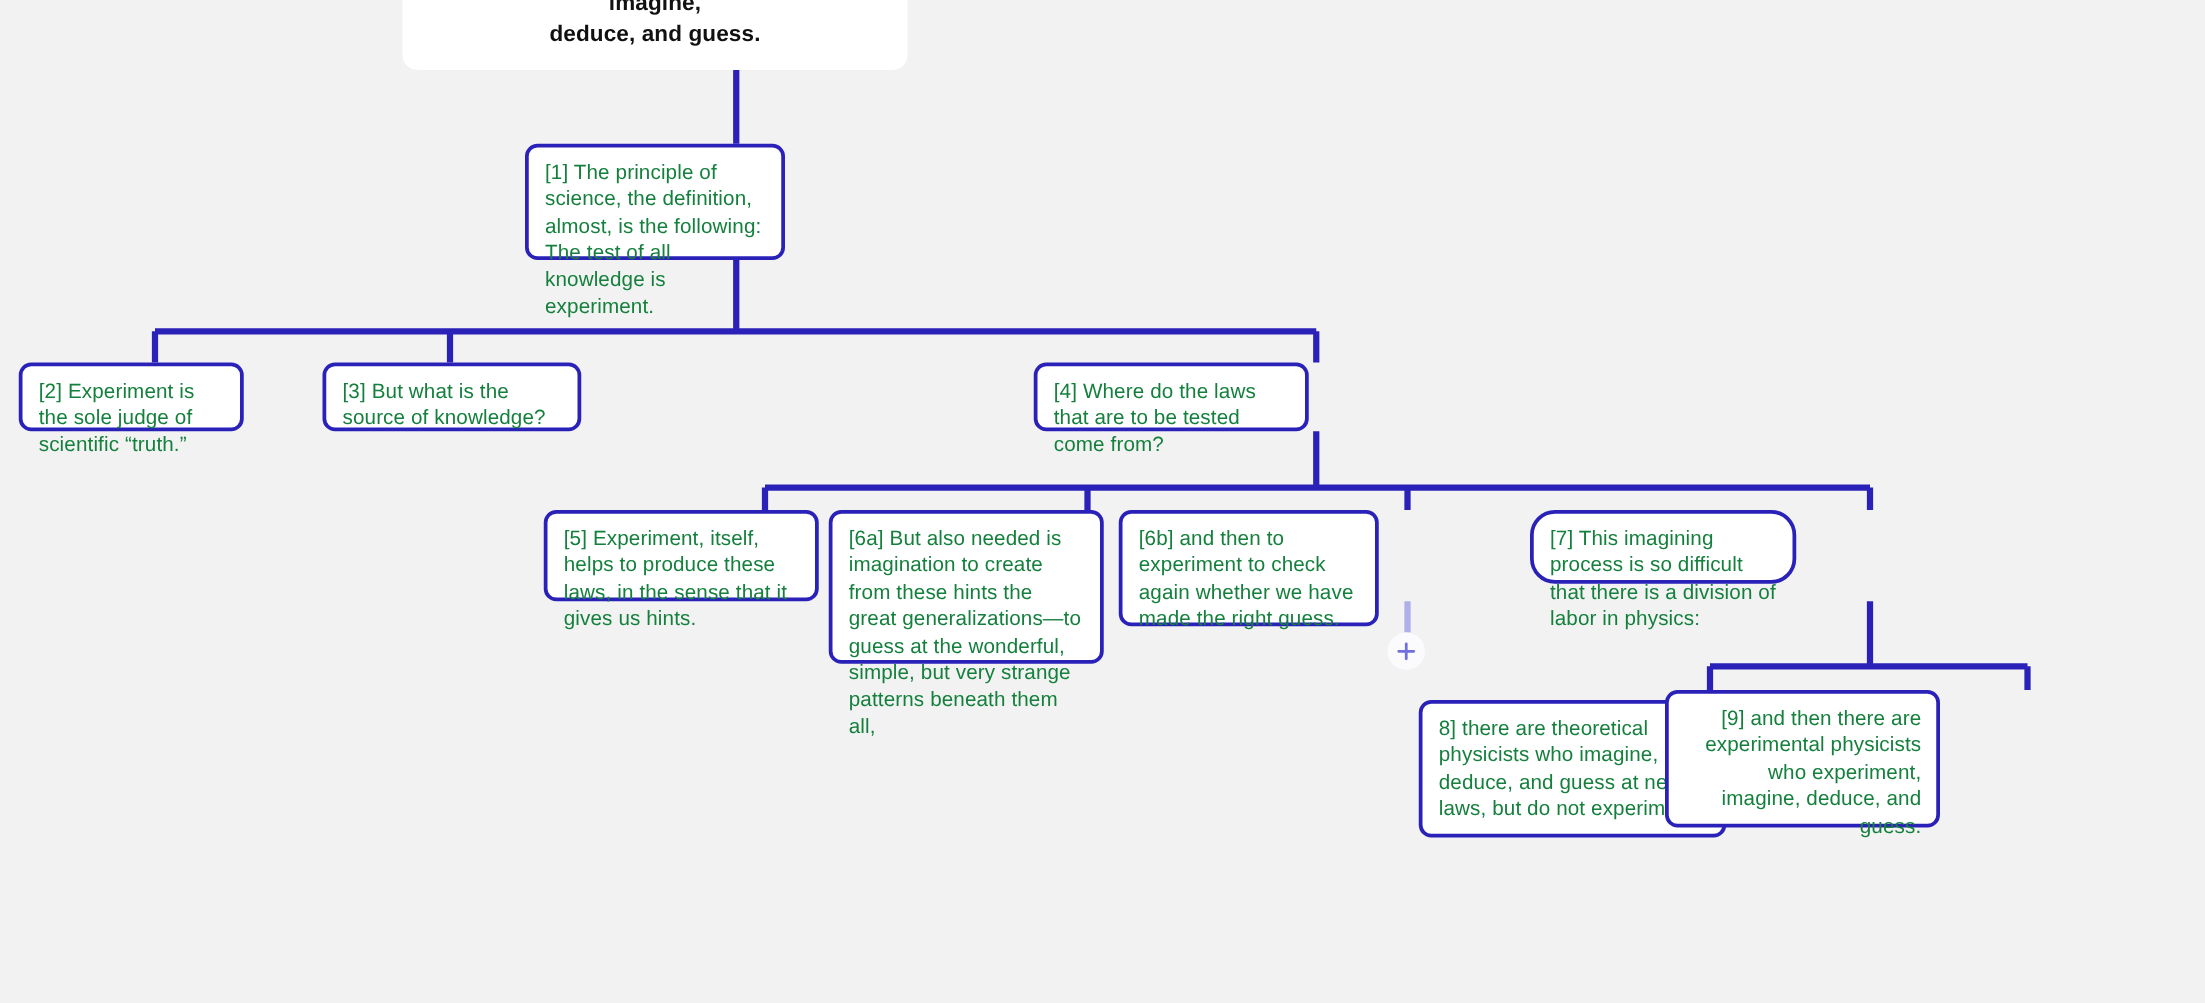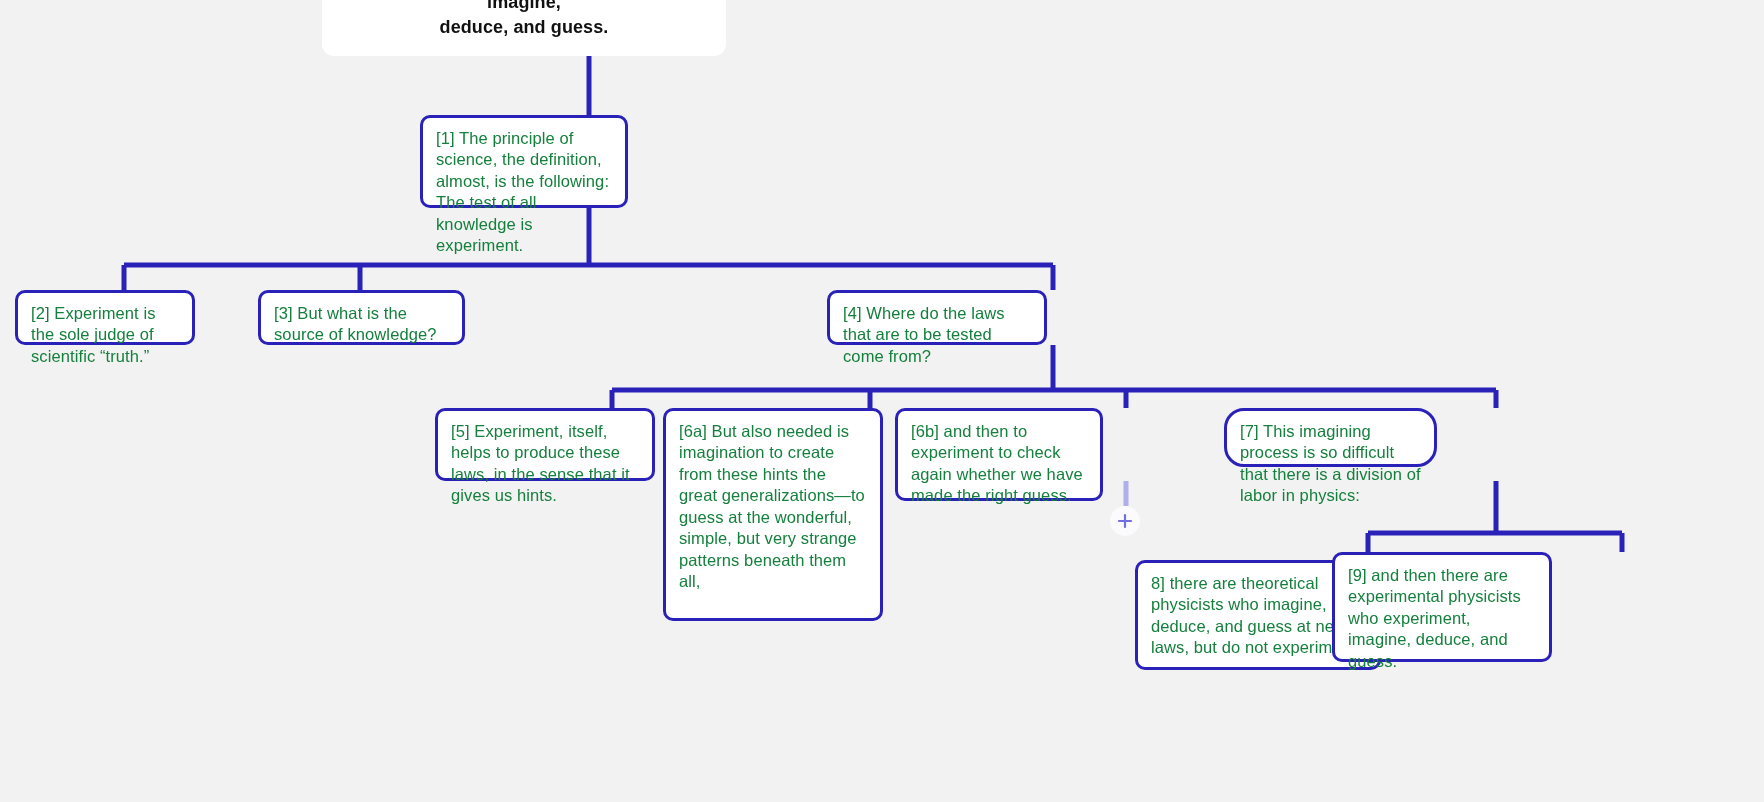--- a/index.html
+++ b/index.html
@@ -91,29 +91,29 @@
   <div class="node" style="left:420px;top:115px;width:208px;height:93px;">[1] The principle of science, the definition, almost, is the following: The test of all knowledge is experiment.</div>
 
   <div class="node" style="left:15px;top:290px;width:180px;height:55px;">[2] Experiment is the sole judge of scientific “truth.”</div>
 
   <div class="node" style="left:218px;top:290px;width:207px;height:55px;margin-left:40px;">[3] But what is the source of knowledge?</div>
 
   <div class="node" style="left:827px;top:290px;width:220px;height:55px;">[4] Where do the laws that are to be tested come from?</div>
 
   <div class="node" style="left:435px;top:408px;width:220px;height:73px;">[5] Experiment, itself, helps to produce these laws, in the sense that it gives us hints.</div>
 
-  <div class="node" style="left:663px;top:408px;width:220px;height:213px;">[6a] But also needed is imagination to create from these hints the great generalizations—to guess at the wonderful, simple, but very strange patterns beneath them all,</div>
+  <div class="node" style="left:663px;top:408px;width:220px;height:123px;">[6a] But also needed is imagination to create from these hints the great generalizations—to guess at the wonderful, simple, but very strange patterns beneath them all,</div>
 
   <div class="node" style="left:895px;top:408px;width:208px;height:93px;">[6b] and then to experiment to check again whether we have made the right guess.</div>
 
   <div class="node" style="left:1224px;top:408px;width:213px;height:59px;border-radius:20px;">[7] This imagining process is so difficult that there is a division of labor in physics:</div>
 
   <div class="node" style="left:1108px;top:560px;width:246px;height:110px;margin-left:27px;">8] there are theoretical physicists who imagine, deduce, and guess at new laws, but do not experiment</div>
 
-  <div class="node" style="left:1332px;top:552px;width:220px;height:110px;">[9] and then there are experimental physicists who experiment, imagine, deduce, and guess.</div>
+  <div class="node" style="left:1332px;top:552px;width:220px;height:110px;text-align:right;">[9] and then there are experimental physicists who experiment, imagine, deduce, and guess.</div>
 
   <div class="addbtn" style="left:1110px;top:506px;">
     <svg width="16" height="16" viewBox="0 0 16 16">
       <path d="M8 2 L8 14 M2 8 L14 8" stroke="#6f6fe0" stroke-width="2.2" stroke-linecap="round"></path>
     </svg>
   </div>
 
 </div>
 
 </body></html>

